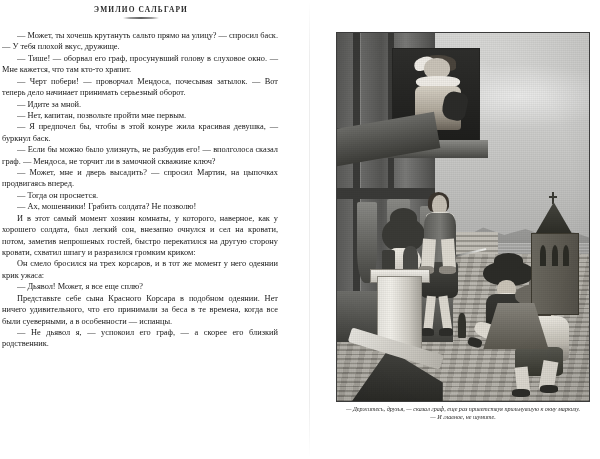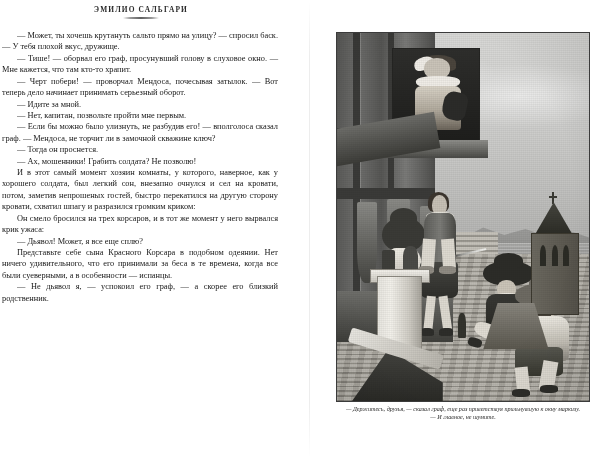--- a/index.html
+++ b/index.html
@@ -303,25 +303,27 @@
     <div class="head-rule-wrap">
       <div class="head-rule2"></div>
     </div>
 
     <div class="body-col">
       <p>— Может, ты хочешь крутануть сальто прямо на улицу? — спросил баск. — У тебя плохой вкус, дружище.</p>
       <p>— Тише! — оборвал его граф, просунувший голову в слуховое окно. — Мне кажется, что там кто-то храпит.</p>
       <p>— Черт побери! — проворчал Мендоса, почесывая затылок. — Вот теперь дело начинает принимать серьезный оборот.</p>
       <p>— Идите за мной.</p>
       <p>— Нет, капитан, позвольте пройти мне первым.</p>
+      <p>— Я предпочел бы, чтобы в этой конуре жила красивая девушка, — буркнул баск.</p>
       <p>— Если бы можно было улизнуть, не разбудив его! — вполголоса сказал граф. — Мендоса, не торчит ли в замочной скважине ключ?</p>
+      <p>— Может, мне и дверь высадить? — спросил Мартин, на цыпочках продвигаясь вперед.</p>
       <p>— Тогда он проснется.</p>
       <p>— Ах, мошенники! Грабить солдата? Не позволю!</p>
       <p>И в этот самый момент хозяин комнаты, у которого, наверное, как у хорошего солдата, был легкий сон, внезапно очнулся и сел на кровати, потом, заметив непрошеных гостей, быстро перекатился на другую сторону кровати, схватил шпагу и разразился громким криком:</p>
-      <p>Он смело бросился на трех корсаров, и в тот же момент у него вырвался крик ужаса:</p>
+      <p>Он смело бросился на трех корсаров, и в тот же момент у него одеянии крик ужаса:</p>
       <p>— Дьявол! Может, я все еще сплю?</p>
       <p>Представьте себе сына Красного Корсара в подобном одеянии. Нет ничего удивительного, что его принимали за беса в те времена, когда все были суеверными, а в особенности — испанцы.</p>
       <p>— Не дьявол я, — успокоил его граф, — а скорее его близкий родственник.</p>
     </div>
 
     <div class="folio">[ 54 ]</div>
   </div>
 
   <div class="gutter"></div>
 

